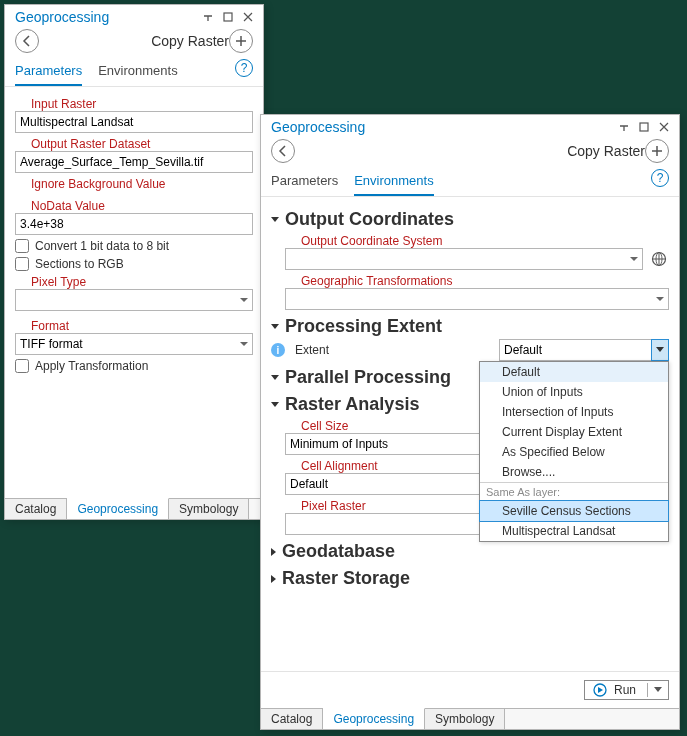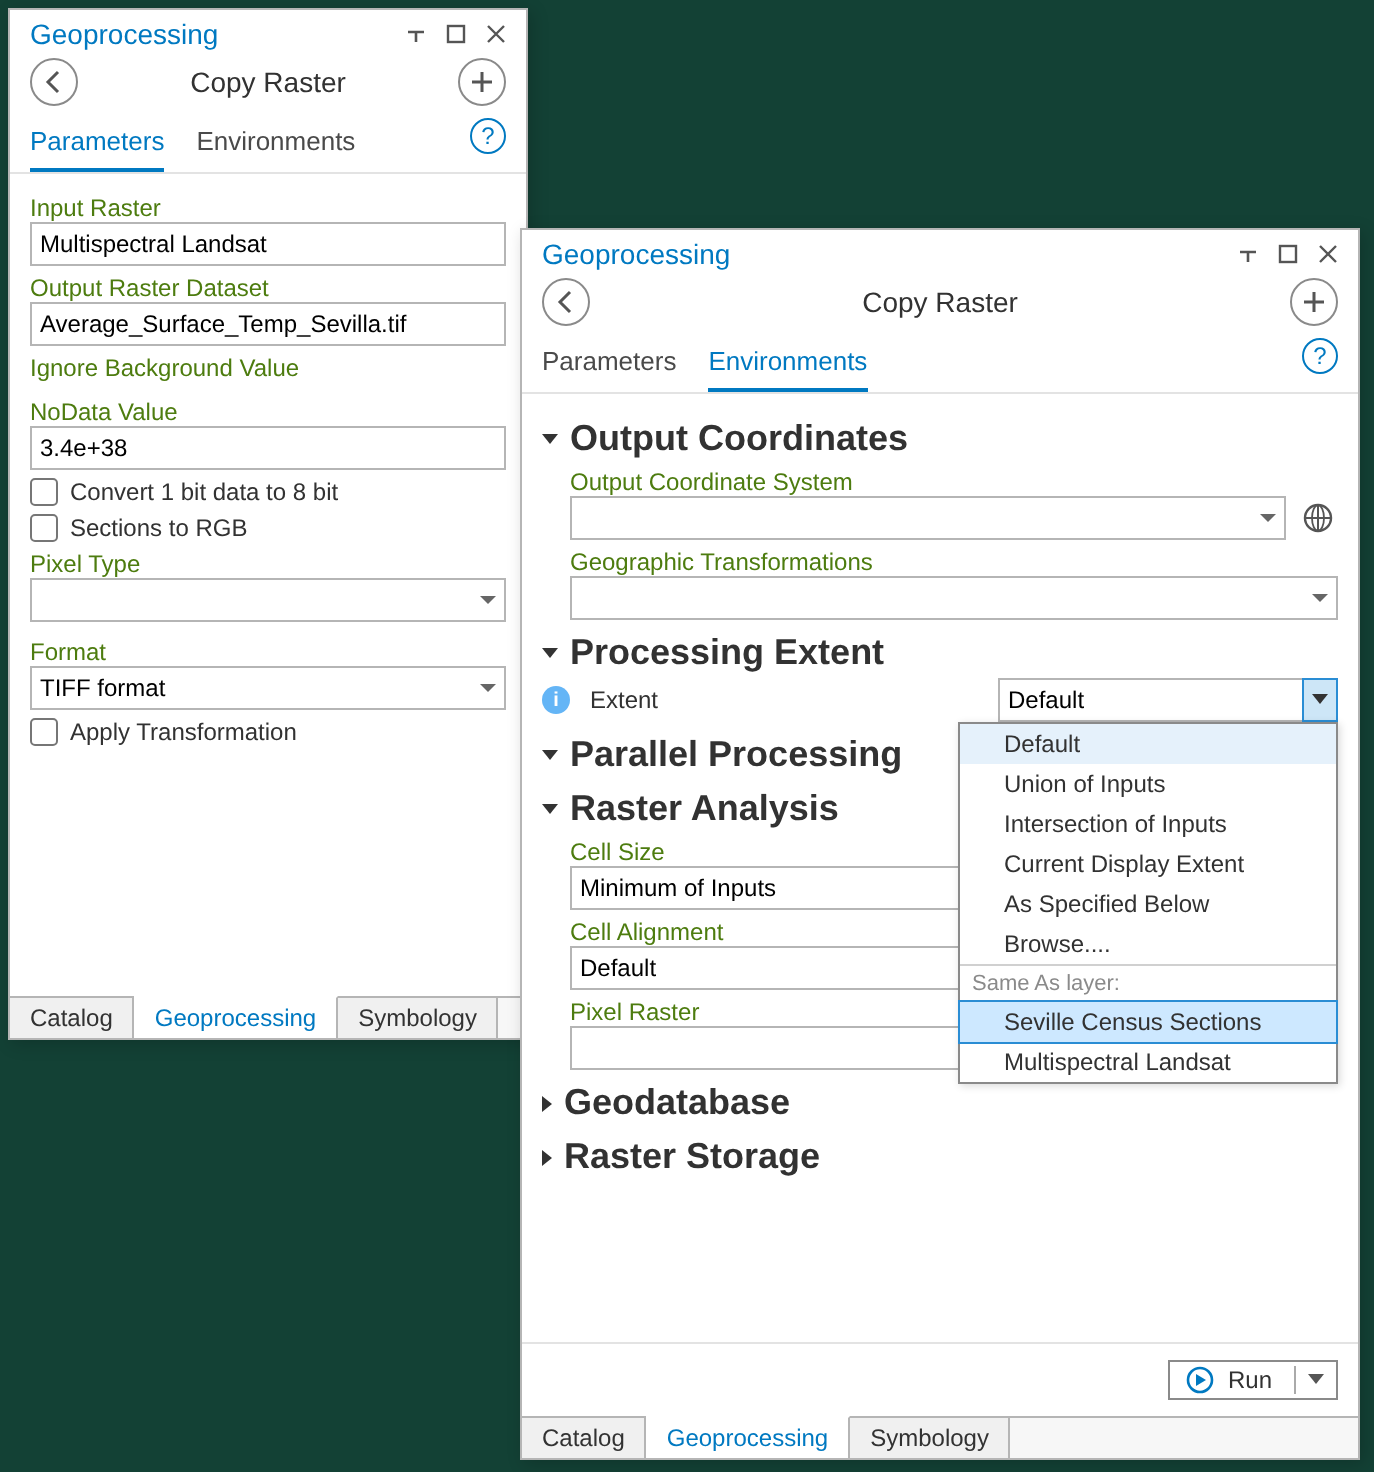--- a/index.html
+++ b/index.html
@@ -42,39 +42,39 @@
   .toolrow {
     display: flex; align-items: center;
     padding: 2px 10px 6px 10px;
     position: relative;
   }
   .backbtn, .plusbtn {
     width: 24px; height: 24px; border: 1px solid #8a8a8a; border-radius: 50%;
     display: inline-flex; align-items: center; justify-content: center;
     cursor: pointer;
   }
-  .toolrow .tooltitle { flex: 1; text-align: center; font-size: 14px; }
+  .toolrow .tooltitle { flex: 1; text-align: right; font-size: 14px; }
   .tabs {
     display: flex; align-items: flex-start; padding: 0 10px; gap: 16px;
     border-bottom: 1px solid #e3e3e3;
     position: relative;
   }
   .tab {
     padding: 4px 0 6px 0; font-size: 13px; color: #4a4a4a; cursor: pointer;
     border-bottom: 2px solid transparent;
   }
   .tab.active { color: #0079c1; border-bottom-color: #0079c1; }
   .help {
     margin-left: auto;
     width: 18px; height: 18px; border: 1.3px solid #0079c1; border-radius: 50%;
     color: #0079c1; display: inline-flex; align-items: center; justify-content: center;
     font-size: 12px; cursor: pointer;
   }
   .content { flex: 1; overflow: hidden; padding: 6px 10px 6px 10px; }
-  .lbl { font-size: 12px; color: #4d7c0f; margin-top: 4px; display: block; }
+  .lbl { font-size: 12px; color: #b91c1c; margin-top: 4px; display: block; margin-left: 16px; }
   .field {
     width: 100%; height: 22px; border: 1px solid #b5b5b5;
     padding: 2px 4px; font-family: inherit; font-size: 12px;
     background: #fff;
   }
   .field.dd { appearance: none; padding-right: 18px; background: #fff; }
   .ddwrap { position: relative; }
   .ddwrap::after {
     content: ""; position: absolute; right: 5px; top: 50%; transform: translateY(-50%);
     width: 0; height: 0; border-left: 4px solid transparent; border-right: 4px solid transparent;

